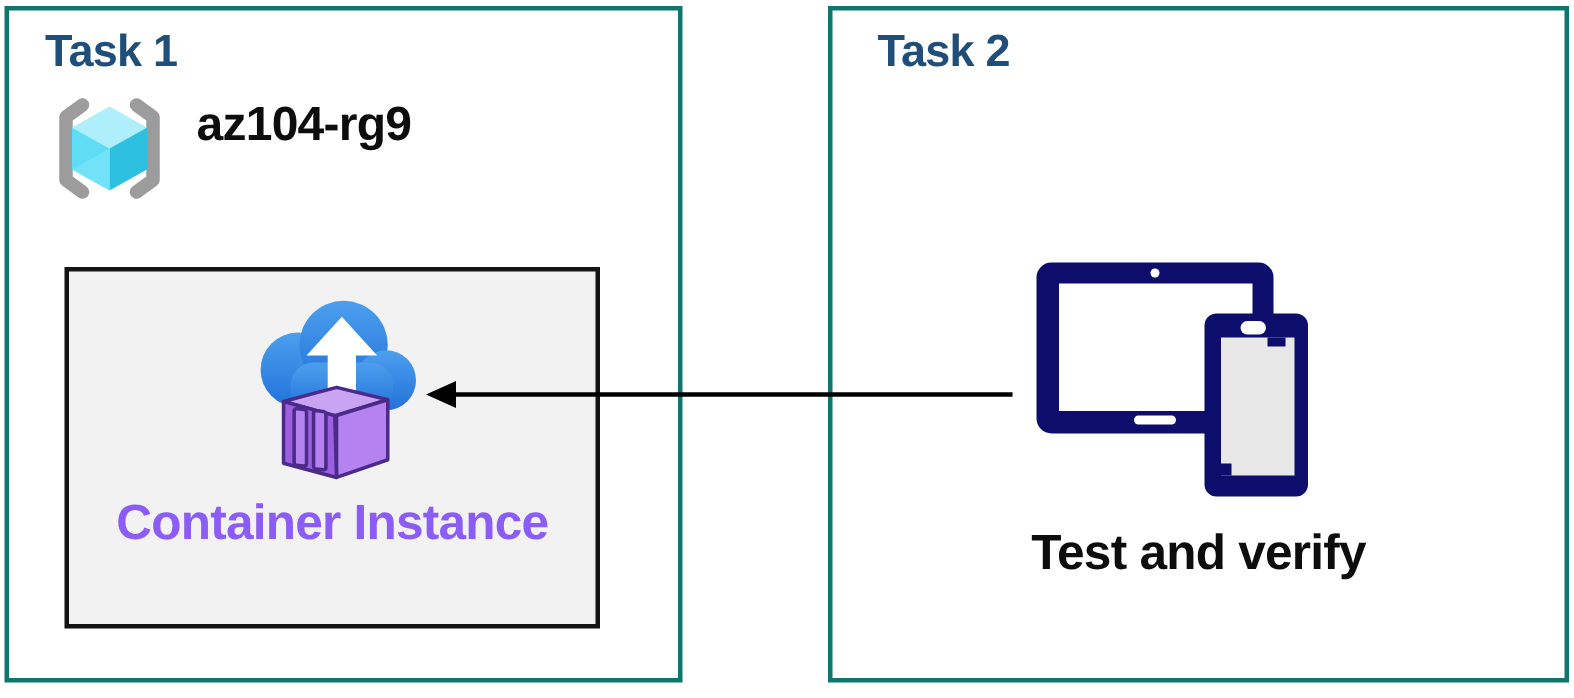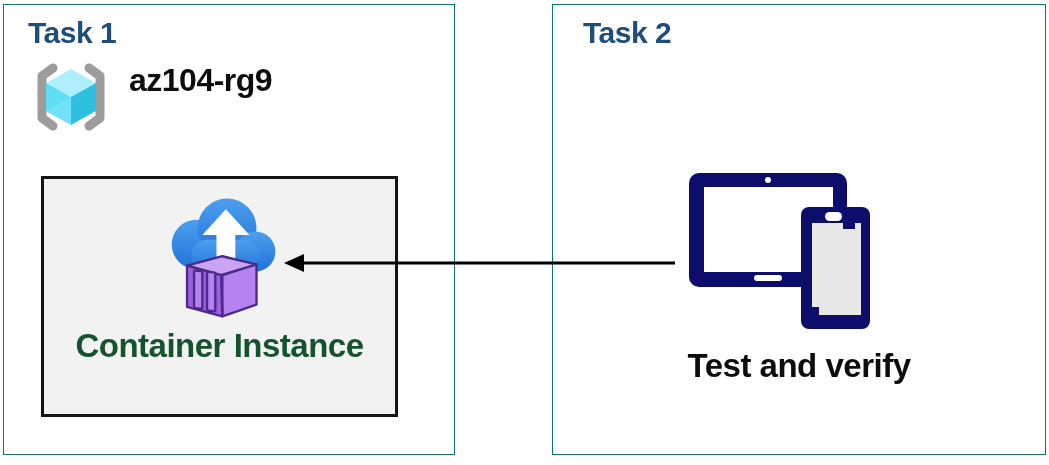--- a/index.html
+++ b/index.html
@@ -11,21 +11,21 @@
     width: 1049px;
     height: 465px;
     background: #ffffff;
     overflow: hidden;
   }
 
   .task-box {
     position: absolute;
     top: 4px;
     height: 451px;
-    border: 1px solid #0f766e;
+    border: 3px solid #0f766e;
     background: #ffffff;
   }
   .task-box.left  { left: 3px;   width: 452px; }
   .task-box.right { left: 552px; width: 494px; }
 
   .task-title {
     position: absolute;
     top: 11px;
     font-size: 30px;
     font-weight: bold;
@@ -65,21 +65,21 @@
     transform: translateX(-50%);
   }
   .ci-label {
     position: absolute;
     left: 0;
     top: 148px;
     width: 100%;
     text-align: center;
     font-size: 33px;
     font-weight: bold;
-    color: #14532d;
+    color: #8b5cf6;
     letter-spacing: -0.5px;
   }
 
   .devices-wrap {
     position: absolute;
     left: 134px;
     top: 162px;
   }
   .task2-label {
     position: absolute;

